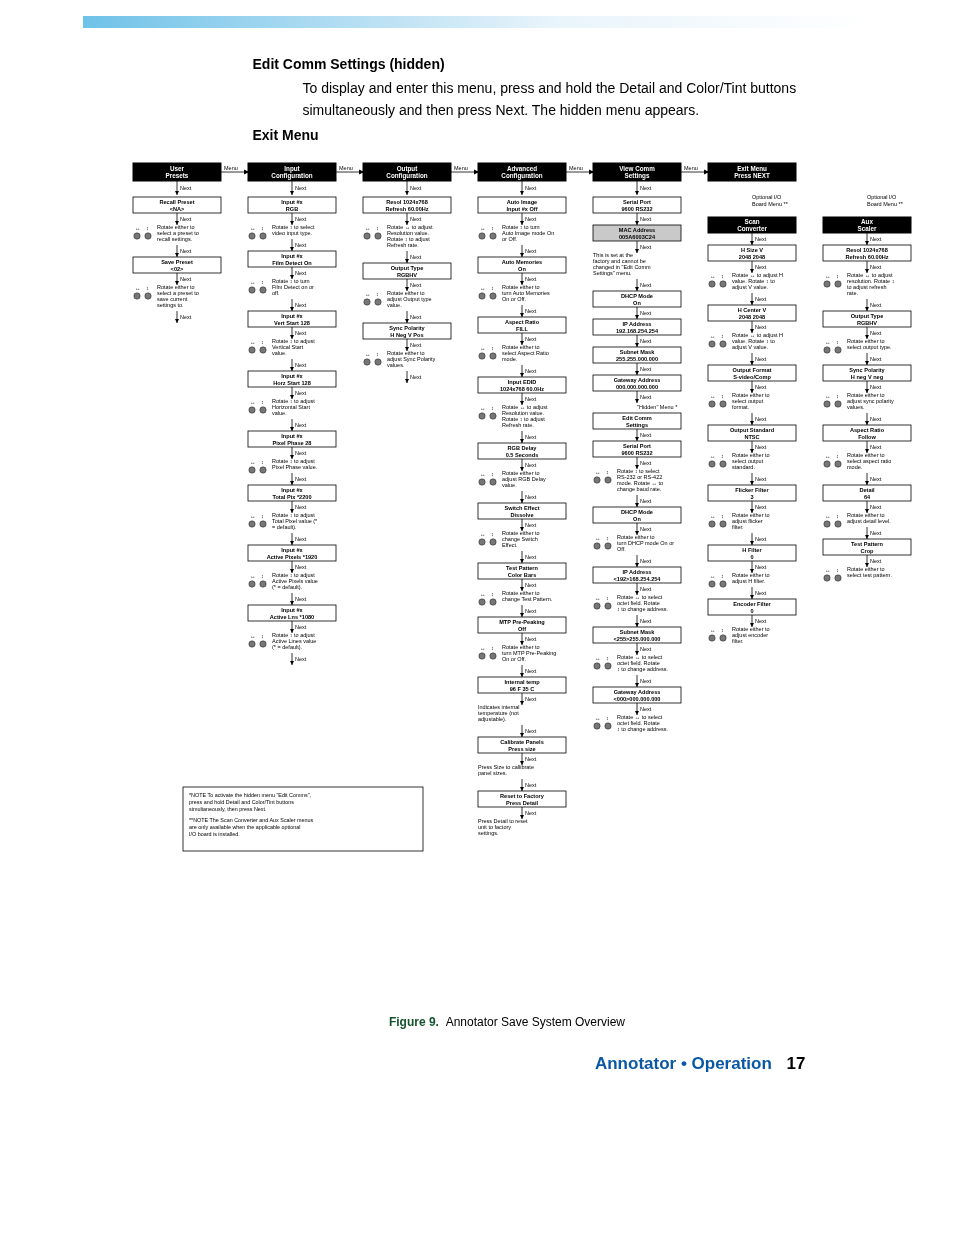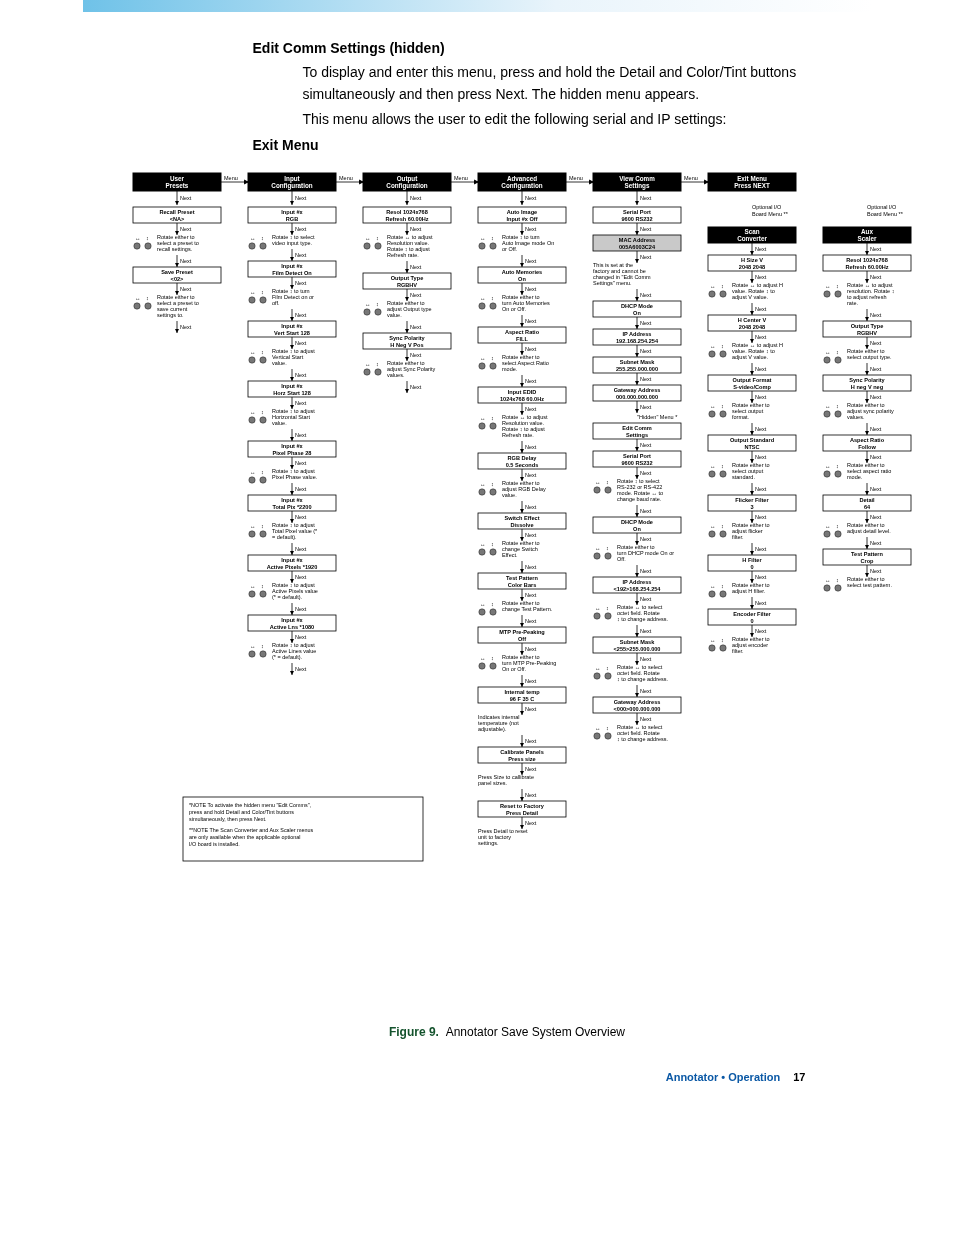--- a/index.html
+++ b/index.html
@@ -1,45 +1,44 @@
 <!DOCTYPE html>
 <html><head>
 <meta charset="utf-8">
 <style>
   body { margin:0; font-family: Arial, Helvetica, sans-serif; background:#fff; color:#000; }
-  .page { width:789px; margin:0 auto; padding:40px 60px 30px 60px; box-sizing:border-box; position:relative;}
+  .page { width:789px; margin:0 auto; padding:56px 60px 30px 60px; box-sizing:border-box; position:relative;}
   .topbar { height:12px; background:linear-gradient(to right,#6fc2e8,#e9f4fb 60%,#fff); margin:-40px -60px 28px -60px;}
   h2.section { font-size:14px; font-weight:bold; margin:6px 0 6px 110px;}
   p.body { font-size:14px; line-height:1.55; margin:4px 0 4px 160px; max-width:640px;}
   .diagram-wrap { margin-top:14px; margin-left:-20px;}
   svg { display:block;}
   .menuhdr { fill:#000; stroke:#000;}
   .hdrtxt { fill:#fff; font-size:6.3px; font-weight:bold; text-anchor:middle;}
   .box { fill:#fff; stroke:#000; stroke-width:0.8;}
   .boxtxt { fill:#000; font-size:5.6px; font-weight:bold; text-anchor:middle;}
   .lbl { fill:#000; font-size:5.5px; text-anchor:start;}
   .nexttxt { fill:#000; font-size:5.5px; text-anchor:start;}
   .menusm { fill:#000; font-size:5.5px; text-anchor:start;}
-  .footer { text-align:right; font-size:11px; color:#0a58a5; font-weight:bold; margin-top:32px; padding-right:6px;}
+  .footer { text-align:right; font-size:17px; color:#0a58a5; font-weight:bold; margin-top:25px; padding-right:6px;}
   .footer .pg { color:#000; margin-left:10px;}
   .figcap { text-align:center; font-size:12px; margin-top:18px; margin-left:60px;}
   .figcap b { color:#14532d;}
   .notebox { stroke:#000; stroke-width:0.8; fill:none;}
   .notetxt { font-size:5.4px; fill:#000;}
   .shadedbox { fill:#c9c9c9; stroke:#000; stroke-width:0.8;}
 </style>
 </head>
 <body>
 
 <div class="page">
   <div class="topbar"></div>
 
   <h2 class="section">Edit Comm Settings (hidden)</h2>
   <p class="body">To display and enter this menu, press and hold the Detail and Color/Tint buttons simultaneously and then press Next. The hidden menu appears.</p>
-  <p class="body">This menu allows the user to edit the following serial and IP settings:</p>
 
   <h2 class="section">Exit Menu</h2>
 
   <div class="diagram-wrap">
     <svg id="diagram" width="880" height="840" viewBox="0 0 880 840">
         <rect x="10" y="6" width="88" height="18" class="menuhdr"></rect>
         <text x="54" y="14" class="hdrtxt" text-anchor="middle">User</text>
         <text x="54" y="21" class="hdrtxt" text-anchor="middle">Presets</text>
         <path d="M98 15 L125 15" stroke="#000" stroke-width="0.8" fill="none"></path>
         <path d="M121 13 L125 15 L121 17" stroke="#000" fill="#000"></path>

